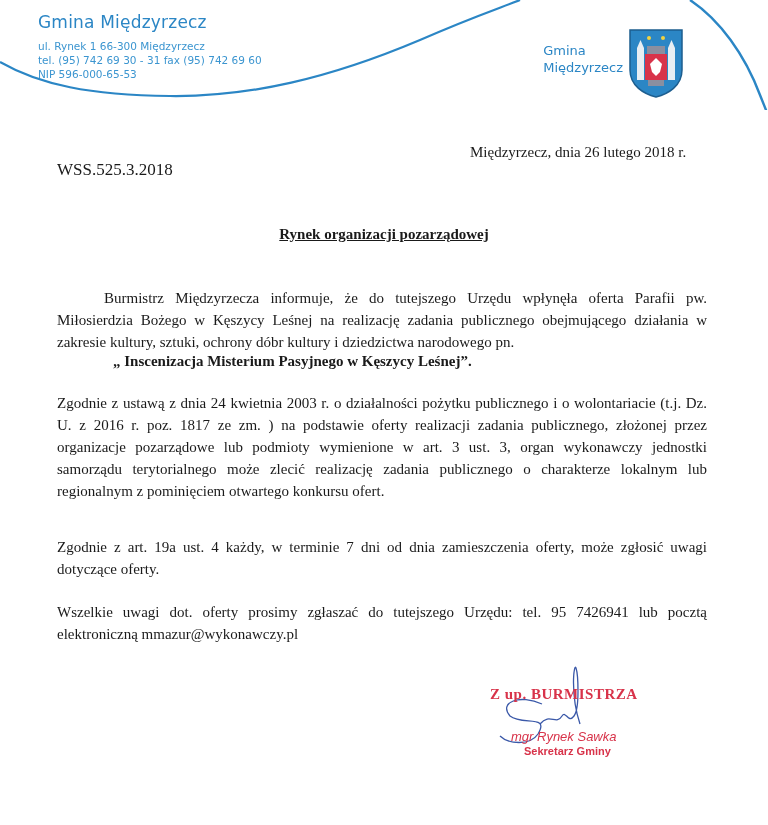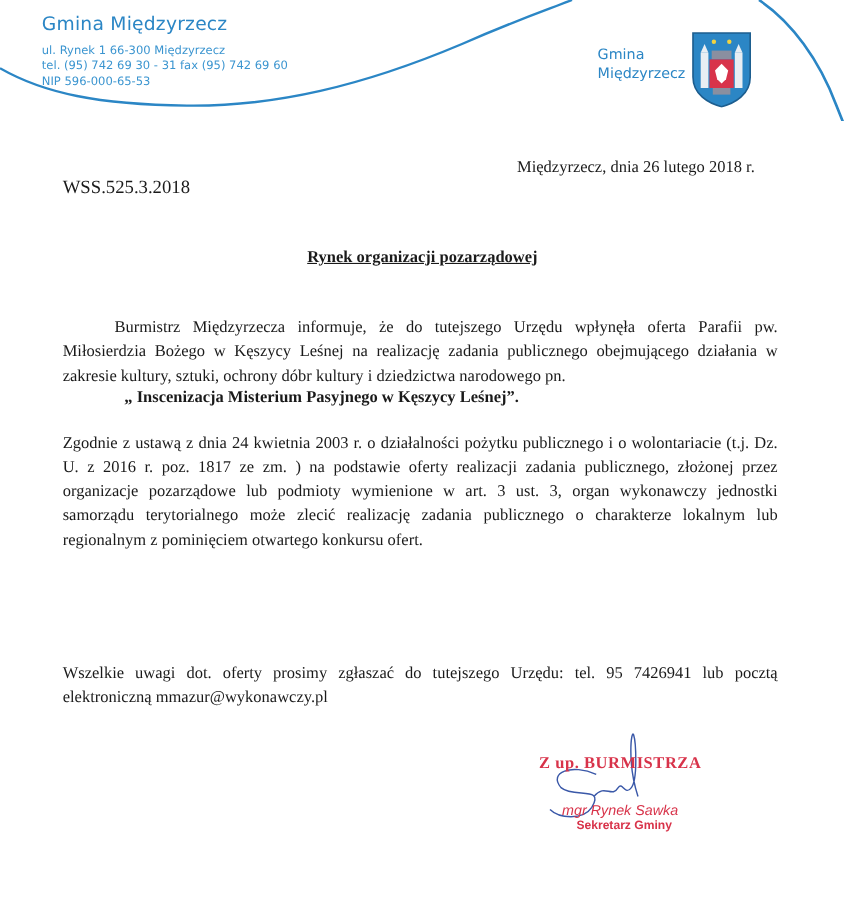--- a/index.html
+++ b/index.html
@@ -72,20 +72,21 @@
 
   <div class="date serif">Międzyrzecz, dnia 26 lutego 2018 r.</div>
   <div class="ref serif">WSS.525.3.2018</div>
 
   <div class="title serif">Rynek organizacji pozarządowej</div>
 
   <div class="para p1 serif">Burmistrz Międzyrzecza informuje, że do tutejszego Urzędu wpłynęła oferta Parafii pw. Miłosierdzia Bożego w Kęszycy Leśnej na  realizację zadania publicznego obejmującego działania w zakresie kultury, sztuki, ochrony dóbr kultury i dziedzictwa narodowego pn.</div>
   <div class="p1-title serif">„ Inscenizacja Misterium Pasyjnego w Kęszycy Leśnej”.</div>
 
   <div class="para p2 serif">Zgodnie z ustawą z dnia 24 kwietnia 2003 r. o działalności pożytku publicznego i o wolontariacie (t.j. Dz. U. z 2016 r. poz. 1817 ze zm. ) na podstawie oferty realizacji zadania publicznego, złożonej przez organizacje pozarządowe lub podmioty wymienione w art. 3 ust. 3, organ wykonawczy jednostki samorządu terytorialnego może zlecić realizację zadania publicznego o charakterze lokalnym lub regionalnym z pominięciem otwartego konkursu ofert.</div>
+  <div class="para p3 serif">Zgodnie z art. 19a ust. 4 każdy, w terminie 7 dni od dnia zamieszczenia oferty, może zgłosić uwagi dotyczące oferty.</div>
   <div class="para p4 serif"><span>Wszelkie uwagi dot. oferty prosimy zgłaszać do tutejszego Urzędu: tel. 95 7426941 lub  pocztą elektroniczną </span><span>mmazur@wykonawczy.pl</span></div>
 
   <svg class="signature" width="120" height="90" viewBox="0 0 120 90">
     <path d="M62 40 C 40 30, 18 38, 30 52 C 42 62, 70 50, 58 70 C 50 82, 28 80, 20 72" fill="none" stroke="#3a58a8" stroke-width="1.3"></path>
     <path d="M60 60 C 70 48, 76 62, 82 52 C 86 46, 88 60, 94 52 C 100 44, 98 10, 96 4 C 94 -2, 90 30, 100 60" fill="none" stroke="#3a58a8" stroke-width="1.3"></path>
   </svg>
 
   <div class="sig sig-zup">Z up. BURMISTRZA</div>
   <div class="sig sig-name">mgr Rynek Sawka</div>
   <div class="sig sig-role">Sekretarz Gminy</div>

